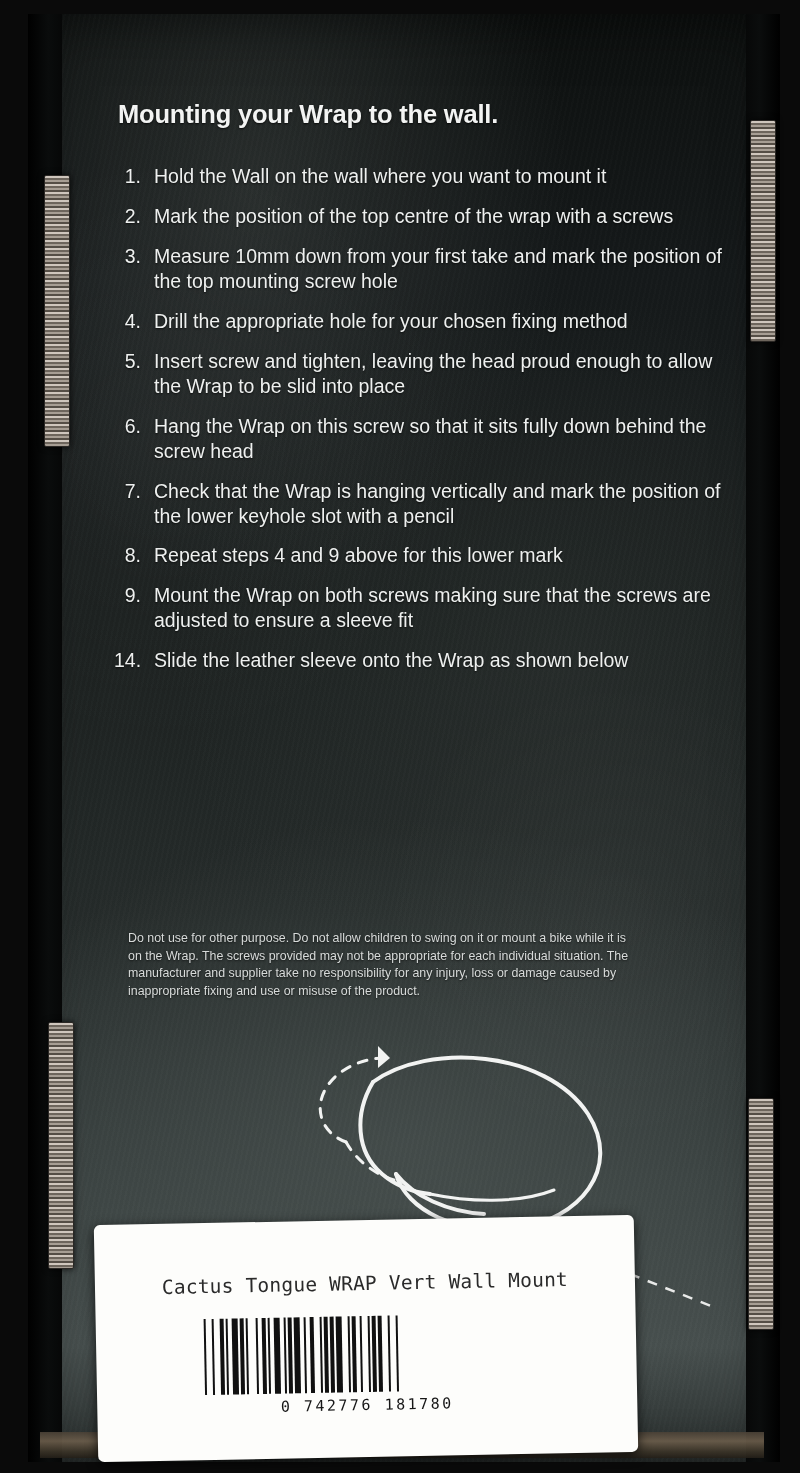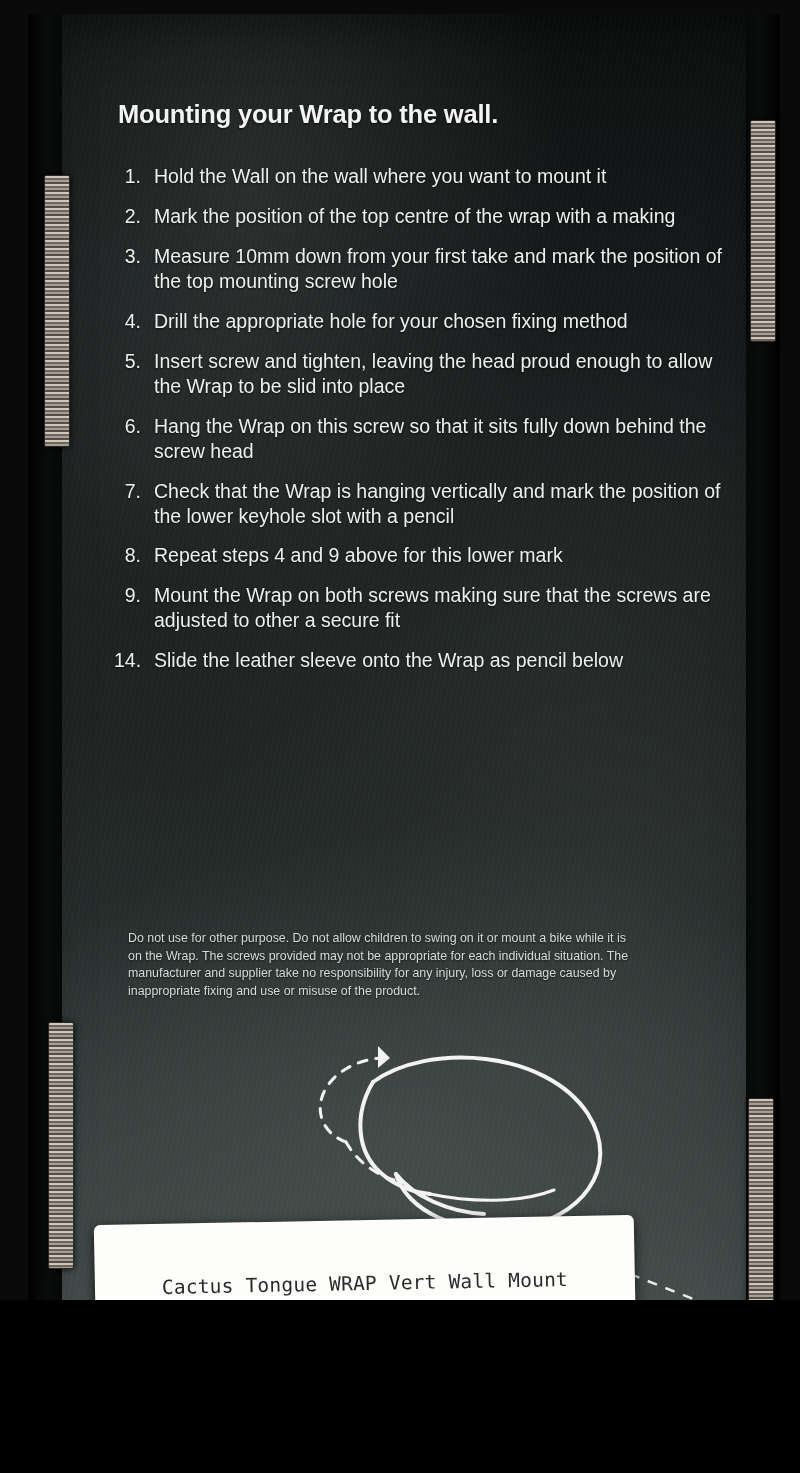--- a/index.html
+++ b/index.html
@@ -10,21 +10,21 @@
   body {
     width: 800px;
     height: 1473px;
     overflow: hidden;
     font-family: "Liberation Sans", sans-serif;
   }
 
   #scene {
     position: relative;
     width: 800px;
-    height: 1300px;
+    height: 1473px;
     background: #0a0a0a;
     overflow: hidden;
   }
 
   
   .box-face {
     position: absolute;
     left: 28px;
     top: 14px;
     width: 752px;
@@ -230,21 +230,21 @@
 
     <div class="headline">Mounting your Wrap to the wall.</div>
 
     <ol class="steps">
       <li class="step">
         <span class="num">1.</span>
         <span class="txt">Hold the Wall on the wall where you want to mount it</span>
       </li>
       <li class="step">
         <span class="num">2.</span>
-        <span class="txt">Mark the position of the top centre of the wrap with a making</span>
+        <span class="txt">Mark the position of the top centre of the wrap with a screws</span>
       </li>
       <li class="step">
         <span class="num">3.</span>
         <span class="txt">Measure 10mm down from your first take and mark the position of the top mounting screw hole</span>
       </li>
       <li class="step">
         <span class="num">4.</span>
         <span class="txt">Drill the appropriate hole for your chosen fixing method</span>
       </li>
       <li class="step">
@@ -258,25 +258,25 @@
       <li class="step">
         <span class="num">7.</span>
         <span class="txt">Check that the Wrap is hanging vertically and mark the position of the lower keyhole slot with a pencil</span>
       </li>
       <li class="step">
         <span class="num">8.</span>
         <span class="txt">Repeat steps 4 and 9 above for this lower mark</span>
       </li>
       <li class="step">
         <span class="num">9.</span>
-        <span class="txt">Mount the Wrap on both screws making sure that the screws are adjusted to other a secure fit</span>
+        <span class="txt">Mount the Wrap on both screws making sure that the screws are adjusted to ensure a sleeve fit</span>
       </li>
       <li class="step">
         <span class="num">14.</span>
-        <span class="txt">Slide the leather sleeve onto the Wrap as pencil below</span>
+        <span class="txt">Slide the leather sleeve onto the Wrap as shown below</span>
       </li>
     </ol>
 
     <div class="disclaimer">Do not use for other purpose. Do not allow children to swing on it or mount a bike while it is on the Wrap. The screws provided may not be appropriate for each individual situation. The manufacturer and supplier take no responsibility for any injury, loss or damage caused by inappropriate fixing and use or misuse of the product.</div>
 
     <svg class="illus" viewBox="0 0 380 230" fill="none" xmlns="http://www.w3.org/2000/svg">
       <path d="M95 58 C150 18 268 26 310 90 C345 145 300 196 240 204 C180 212 128 186 118 150" stroke="#f2f3f2" stroke-width="4" fill="none" stroke-linecap="round"></path>
       <path d="M95 58 C76 90 78 128 104 150 C118 162 134 168 152 170" stroke="#f2f3f2" stroke-width="4" fill="none" stroke-linecap="round"></path>
       <path d="M118 150 C135 172 170 188 206 190" stroke="#f2f3f2" stroke-width="4" fill="none" stroke-linecap="round"></path>
       <path d="M152 170 C190 178 240 180 276 166" stroke="#f2f3f2" stroke-width="3" fill="none" stroke-linecap="round"></path>

